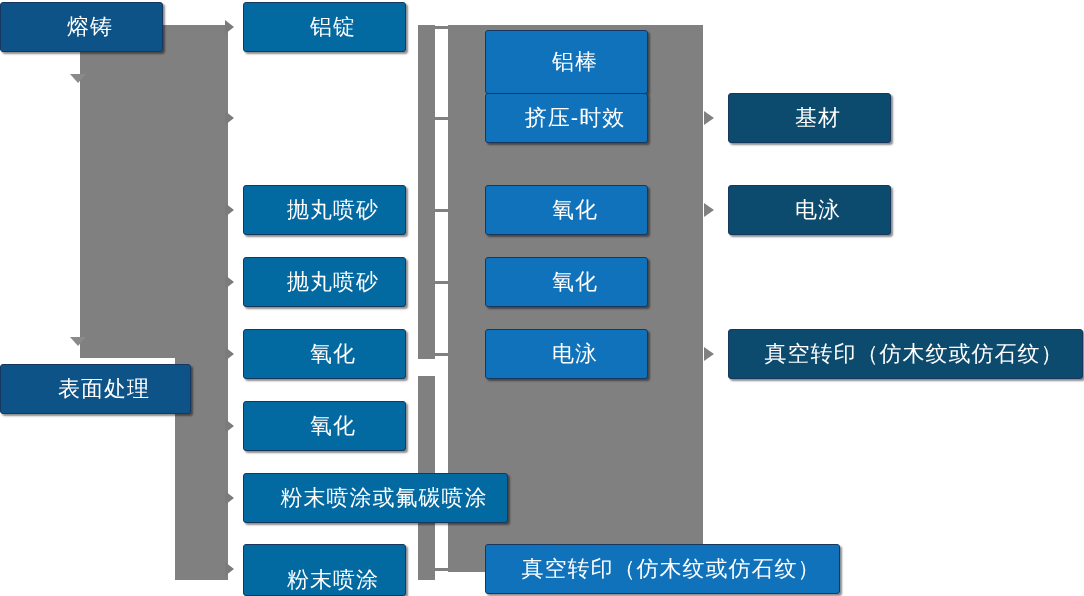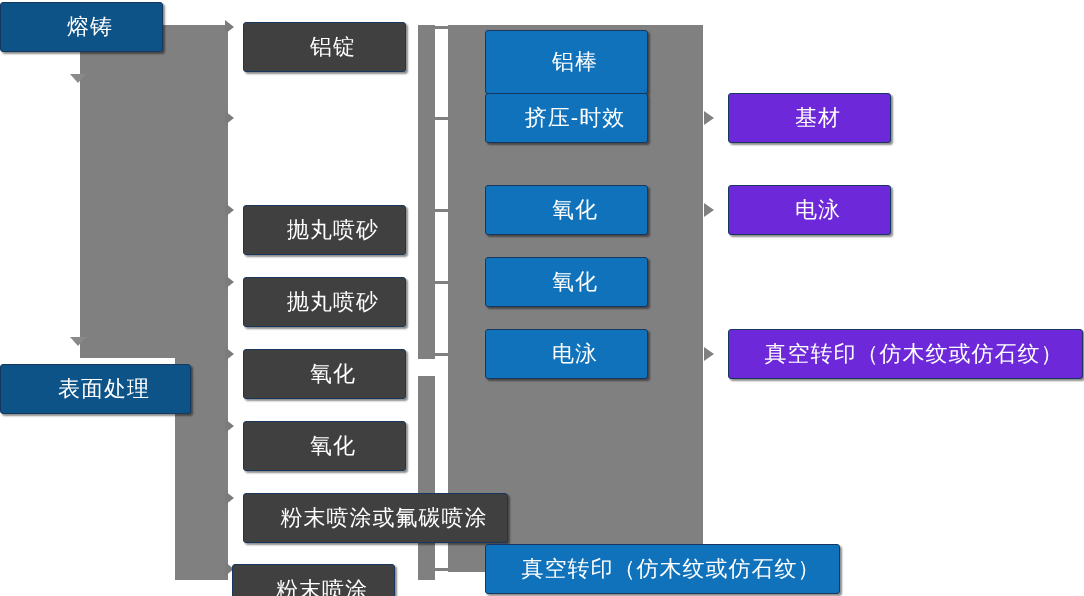--- a/index.html
+++ b/index.html
@@ -62,23 +62,23 @@
     justify-content:center;
     color:#ffffff;
     border:1px solid #17375e;
     border-radius:3px;
     box-shadow:2px 2px 2px rgba(0,0,0,0.45);
     letter-spacing:1px;
     white-space:nowrap;
     user-select:none;
   }
   .lvl1{ background:#0e5387; }
-  .lvl2{ background:#404040;margin-top:20px; }
+  .lvl2{ background:#0369a1; }
   .lvl3{ background:#1072bb; }
-  .lvl4{ background:#6d28d9; }
+  .lvl4{ background:#0c4a6e; }
 
   .fs22{ font-size:22px;padding-left:17px; }
 </style>
 </head>
 <body>
 
 <div id="canvas">
 
   <div class="gray" style="left:80px; top:25px; width:148px; height:333px;"></div>
   <div class="gray" style="left:175px; top:358px; width:53px; height:222px;"></div>
@@ -128,21 +128,21 @@
   </div>
   <div class="box lvl2 fs22" style="left:243px; top:329px; width:163px; height:50px;">
     <span>氧化</span>
   </div>
   <div class="box lvl2 fs22" style="left:243px; top:401px; width:163px; height:50px;">
     <span>氧化</span>
   </div>
   <div class="box lvl2 fs22" style="left:243px; top:473px; width:265px; height:50px;">
     <span>粉末喷涂或氟碳喷涂</span>
   </div>
-  <div class="box lvl2 fs22" style="left:232px; top:544px; width:163px; height:52px;">
+  <div class="box lvl2 fs22" style="left:243px; top:544px; width:163px; height:52px;align-items:flex-end;">
     <span>粉末喷涂</span>
   </div>
 
   <div class="box lvl3 fs22" style="left:485px; top:2px; width:163px; height:64px;margin-top:28px;">
     <span>铝棒</span>
   </div>
   <div class="box lvl3 fs22" style="left:485px; top:93px; width:163px; height:50px;">
     <span>挤压-时效</span>
   </div>
   <div class="box lvl3 fs22" style="left:485px; top:185px; width:163px; height:50px;">

